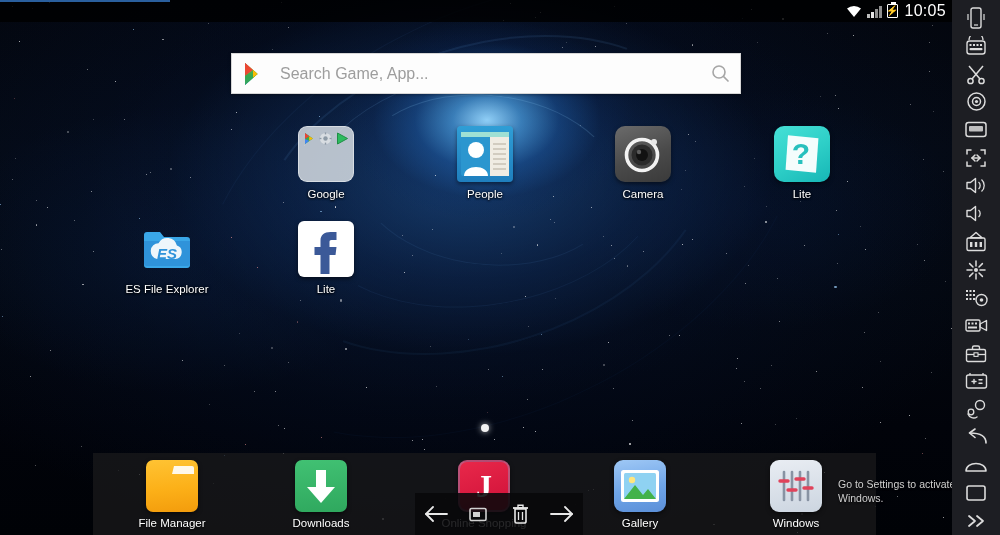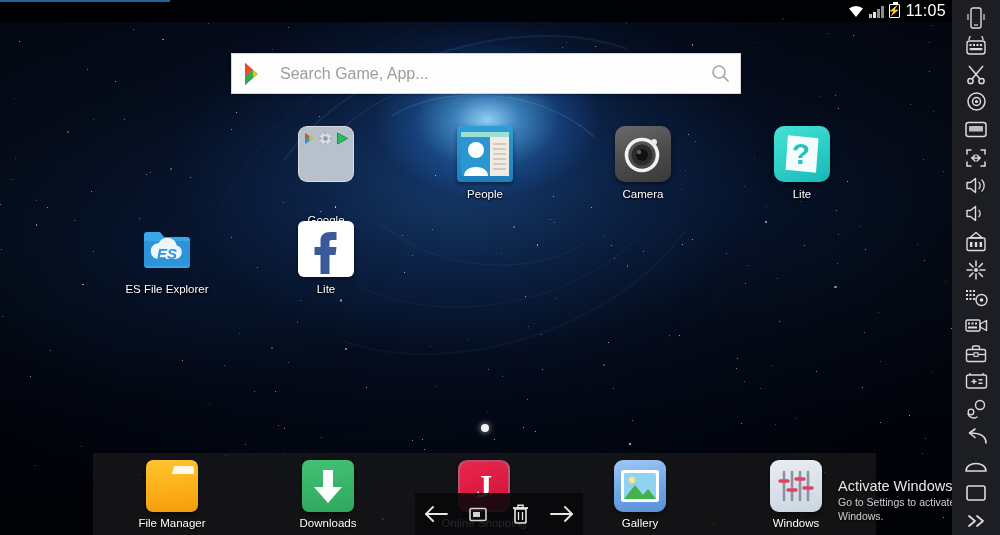--- a/index.html
+++ b/index.html
@@ -361,21 +361,21 @@
           <b></b>
           <b></b>
           <b></b>
         </span>
     </span>
     <span class="sb-ico">
       <span class="batt">
           <span>⚡</span>
         </span>
     </span>
-    <span class="sb-time">11:05</span>
+    <span class="sb-time">10:05</span>
   </div>
 
   <div id="searchbar">
     <span class="play">
       <svg width="22" height="24" viewBox="0 0 22 24">
         <path d="M2 1 L14.5 11.9 L2 23 Z" fill="#2bb673"></path>
         <path d="M2 1 L14.5 11.9 L2 23 Z" fill="url(#pg)"></path>
         <defs>
             <linearGradient id="pg" x1="0" y1="0" x2="0" y2="1">
           <stop offset="0" stop-color="#ea4335"></stop>
@@ -392,21 +392,21 @@
     <input id="search-input" type="text" placeholder="Search Game, App..." style="">
     <span class="mag">
       <svg width="19" height="19" viewBox="0 0 19 19">
         <circle cx="8" cy="8" r="6" fill="none" stroke="#a6a6a6" stroke-width="1.6"></circle>
         <line x1="12.4" y1="12.4" x2="17.5" y2="17.5" stroke="#a6a6a6" stroke-width="1.6"></line>
       </svg>
     </span>
   </div>
 
 
-  <div class="app" style="left:278px; top:126px;gap:26px;">
+  <div class="app" style="left:278px; top:126px;">
     <div class="ic ic-folder">
       <div>
         <svg width="13" height="13" viewBox="0 0 13 13">
             <path d="M2 1 L10 6.5 L2 12 Z" fill="#34a853"></path>
             <path d="M2 1 L6.2 4.3 L2 7 Z" fill="#ea4335"></path>
             <path d="M6.2 4.3 L10 6.5 L6.2 8.8 Z" fill="#fbbc04"></path>
             <path d="M2 7 L6.2 8.8 L2 12 Z" fill="#4285f4"></path>
           </svg>
       </div>
       <div>
@@ -502,21 +502,21 @@
 
   <div class="dockapp" style="left:117px; top:460px;">
     <div class="ic ic-filemgr">
       <svg width="52" height="52" viewBox="0 0 52 52">
         <path d="M28 6 h18 a2 2 0 0 1 2 2 v6 h-22 Z" fill="#ffffff" opacity=".9"></path>
       </svg>
     </div>
     <div class="lb">File Manager</div>
   </div>
 
-  <div class="dockapp" style="left:273px; top:460px;">
+  <div class="dockapp" style="left:266px; top:460px;">
     <div class="ic ic-dl">
       <svg width="38" height="40" viewBox="0 0 38 40">
         <path d="M14 4 h10 v17 h9 L19 37 L5 21 h9 Z" fill="#ffffff"></path>
       </svg>
     </div>
     <div class="lb">Downloads</div>
   </div>
 
   <div class="dockapp" style="left:429px; top:460px;">
     <div class="ic ic-shop">
@@ -589,21 +589,20 @@
       <svg width="26" height="18" viewBox="0 0 26 18">
           <g stroke="#e8e8e8" stroke-width="1.8" fill="none" stroke-linecap="round" stroke-linejoin="round">
             <line x1="2" y1="9" x2="23" y2="9"></line>
             <polyline points="16,2 23,9 16,16"></polyline>
           </g>
         </svg>
     </div>
   </div>
 
   <div id="watermark">
-    <div class="w1">Activate Windows</div>
     <div class="w2">Go to Settings to activate Windows.</div>
   </div>
 
   <div id="sidebar">
 
     <div class="sb-btn">
       <svg width="18" height="22" viewBox="0 0 18 22">
           <rect x="4" y="1" width="10" height="20" rx="2" fill="none" stroke="#dcdcdc" stroke-width="1.4"></rect>
           <line x1="7" y1="18" x2="11" y2="18" stroke="#dcdcdc" stroke-width="1.2"></line>
           <line x1="1" y1="7" x2="1" y2="13" stroke="#dcdcdc" stroke-width="1.2"></line>

